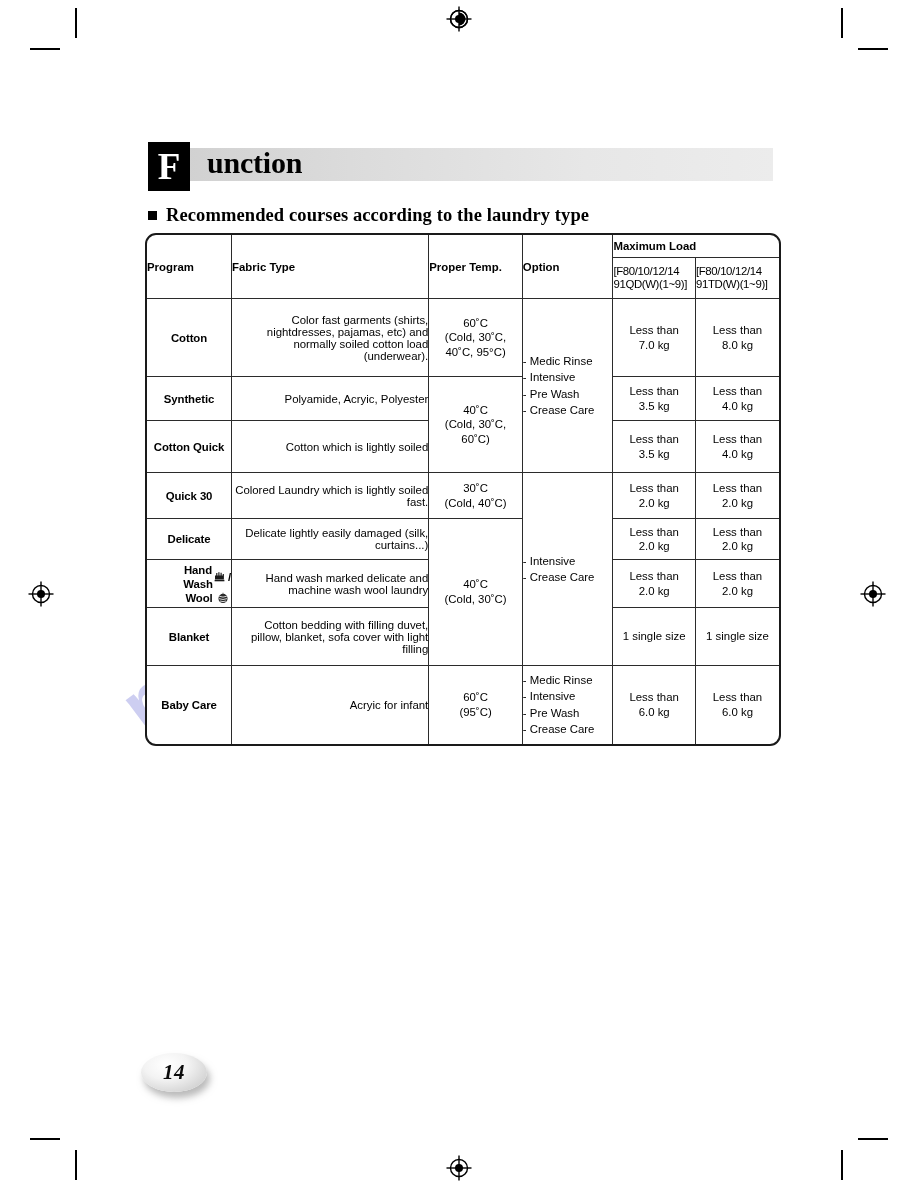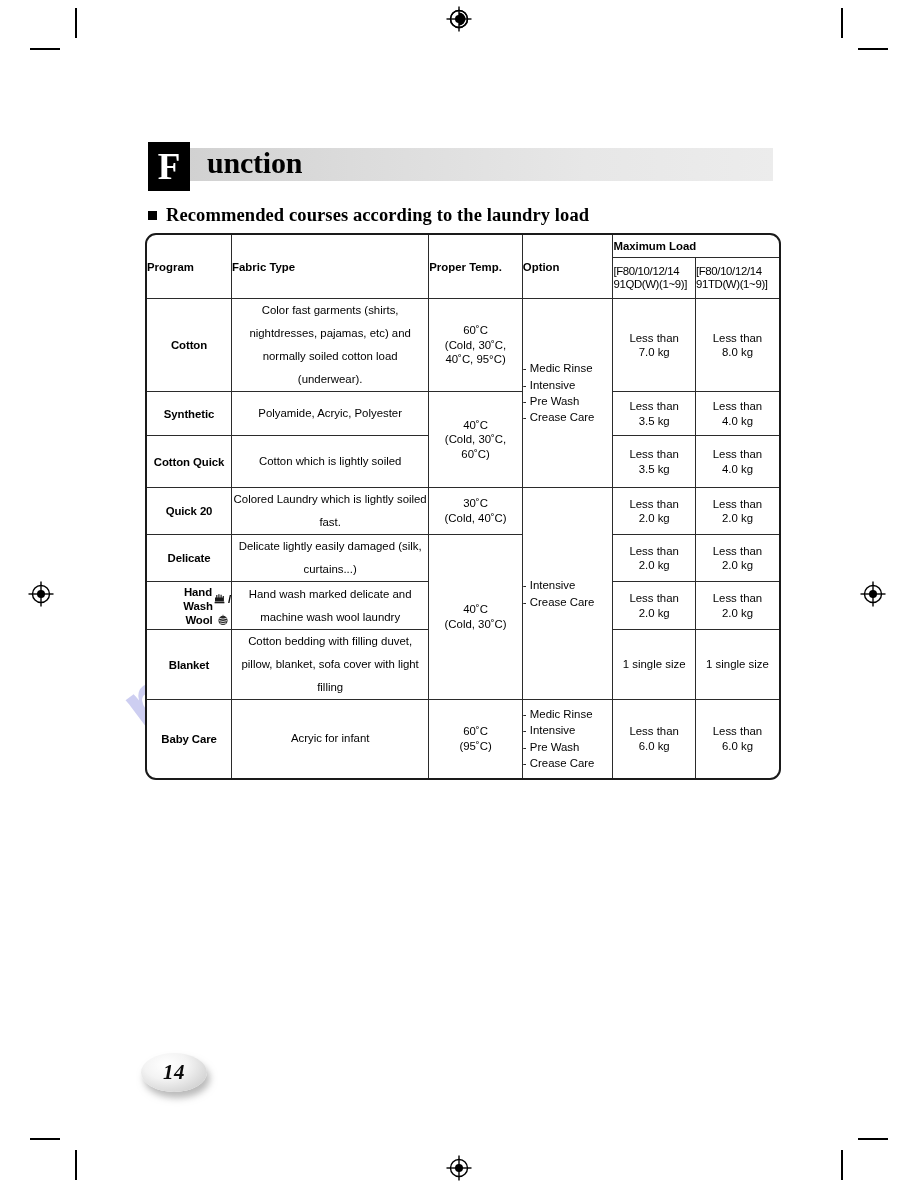--- a/index.html
+++ b/index.html
@@ -143,23 +143,23 @@
   }
 
   td.c-program {
     text-align: center;
     font-weight: bold;
     font-size: 11.6px;
     letter-spacing: -0.1px;
     padding: 2px 1px;
   }
   td.c-fabric {
-    text-align: center;
+    text-align: right;
     padding: 5px 6px 5px 9px;
-    line-height: 23px;
+    line-height: 12px;
     font-size: 11.5px;
   }
   td.c-temp {
     text-align: center;
     line-height: 14.6px;
     font-size: 11.5px;
     white-space: pre-line;
     padding: 2px;
   }
   td.c-option {
@@ -298,21 +298,21 @@
       <line x1="0.5" y1="13" x2="25.5" y2="13" stroke="#000" stroke-width="1.4"></line>
     </svg>
   </div>
 
   <div class="title-bar"></div>
   <div class="title-letterbox">F</div>
   <div class="title-text">unction</div>
 
   <div class="section-heading">
     <span class="bullet-square"></span>
-    <span class="section-heading-text">Recommended courses according to the laundry load</span>
+    <span class="section-heading-text">Recommended courses according to the laundry type</span>
   </div>
 
   <div class="watermark">
     <span>manualshive.com</span>
   </div>
 
   <div class="table-wrap">
     <table class="courses">
       <colgroup>
         <col style="width:84px">
@@ -372,21 +372,21 @@
         <tr style="height:52px;">
           <td class="c-program">Cotton Quick</td>
           <td class="c-fabric">Cotton which is lightly soiled</td>
           <td class="c-load">Less than
 3.5 kg</td>
           <td class="c-load">Less than
 4.0 kg</td>
         </tr>
 
         <tr style="height:46px;">
-          <td class="c-program">Quick 20</td>
+          <td class="c-program">Quick 30</td>
           <td class="c-fabric">Colored Laundry which is lightly soiled fast.</td>
           <td class="c-temp">30˚C
 (Cold, 40˚C)</td>
           <td class="c-option" rowspan="4">- Intensive
 - Crease Care</td>
           <td class="c-load">Less than
 2.0 kg</td>
           <td class="c-load">Less than
 2.0 kg</td>
         </tr>

